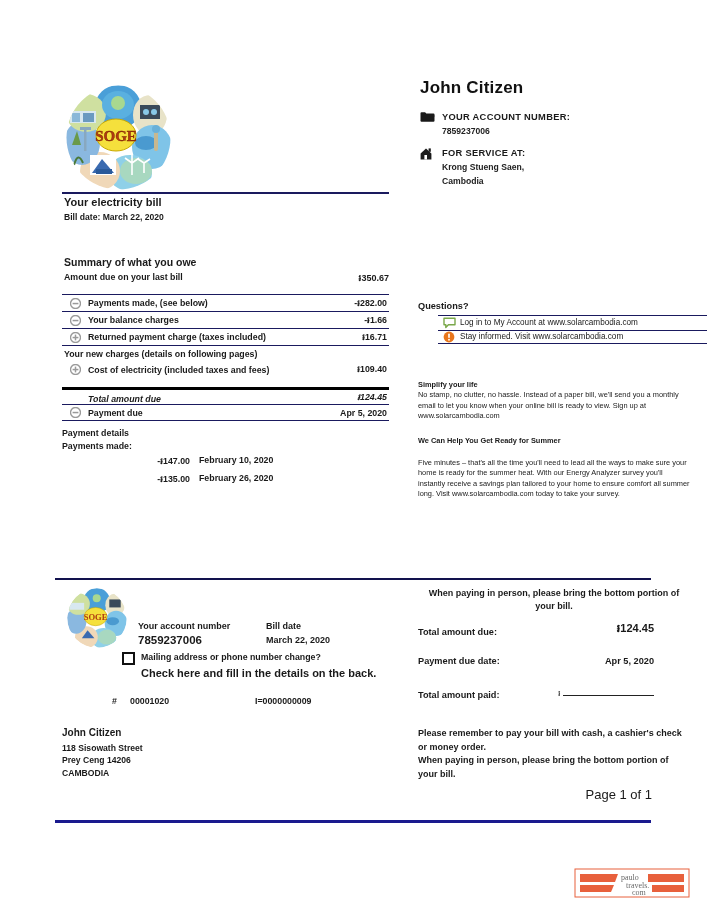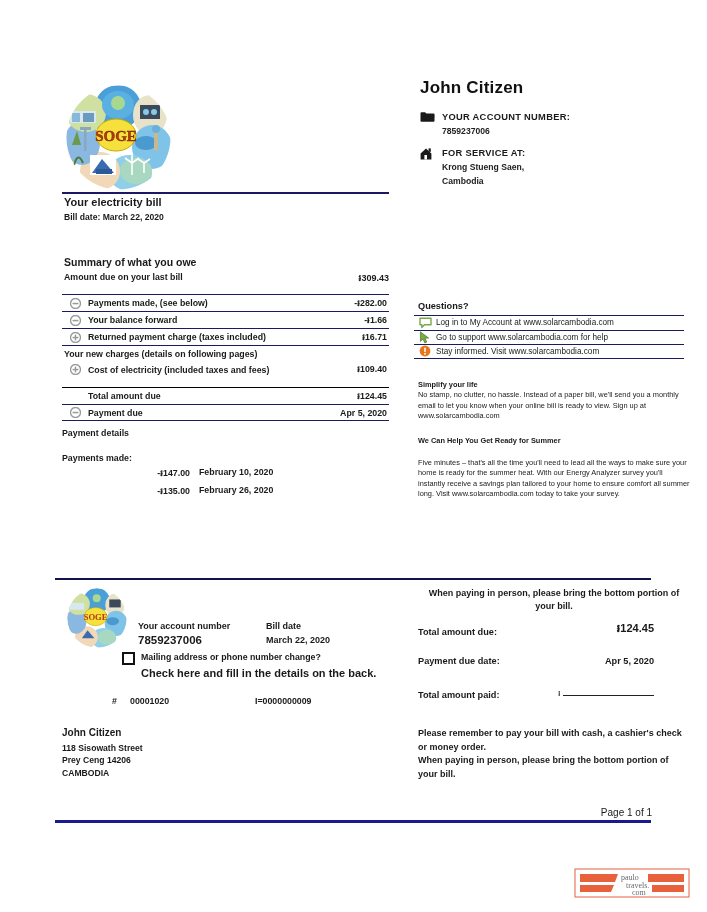--- a/index.html
+++ b/index.html
@@ -42,33 +42,33 @@
     border-top:1px solid #1a1a5e;
     font-size:8.8px; font-weight:bold;
   }
   .sum-row.last { border-bottom:1px solid #1a1a5e; }
   .sum-ico { width:26px; flex:0 0 26px; display:flex; align-items:center; justify-content:center; }
   .sum-ico svg { display:block; }
   .sum-lbl { flex:1 1 auto; }
   .sum-amt { flex:0 0 92px; text-align:right; padding-right:2px; }
   .sum-subhead { display:flex; align-items:center; height:16px; border-top:1px solid #1a1a5e; font-size:8.8px; font-weight:bold; padding-left:2px; }
   .sum-gap { height:9px; }
-  .sum-total { display:flex; align-items:center; height:17px; border-top:1px solid #000000; font-size:8.8px; font-weight:bold; }
+  .sum-total { display:flex; align-items:flex-end; height:17px; border-top:3px solid #000000; font-size:8.8px; font-weight:bold;font-style:italic; }
 
   
   .pay-det { position:absolute; left:62px; top:428px; width:330px; }
-  .pay-det h4 { font-size:8.8px; font-weight:bold; margin-bottom:15px; }
+  .pay-det h4 { font-size:8.8px; font-weight:bold; margin-bottom:3px; }
   .pay-made-lbl { font-size:8.8px; font-weight:bold; margin-bottom:4px; }
   .pay-line { display:flex; font-size:8.8px; font-weight:bold; margin-bottom:5px; }
   .pay-amt { width:137px; text-align:right; padding-right:9px; }
   .pay-date { }
 
   
   .q-title { position:absolute; left:418px; top:301px; font-size:9.2px; font-weight:bold; }
-  .q-table { position:absolute; left:414px; top:315px; width:270px; }
+  .q-table { position:absolute; left:438px; top:315px; width:270px; }
   .q-row { display:flex; align-items:center; height:14.5px; border-top:1px solid #1a1a5e; font-size:8.2px; }
   .q-row.last { border-bottom:1px solid #1a1a5e; }
   .q-ico { width:22px; flex:0 0 22px; display:flex; align-items:center; justify-content:center; }
   .q-ico svg { display:block; }
   .q-txt { flex:1 1 auto; }
 
   
   .info { position:absolute; left:418px; width:272px; font-size:7.4px; line-height:10.4px; color:#1a1a1a; }
   .info-h { font-weight:bold; }
   .i1 { top:380px; }
@@ -111,21 +111,21 @@
   .amt-lbl { flex:0 0 140px; font-size:9.2px; font-weight:bold; }
   .amt-val { flex:1 1 auto; text-align:right; font-size:11px; font-weight:bold; padding-right:36px; }
   .amt-val.small { font-size:9.2px; }
   .amt-blank { flex:1 1 auto; display:flex; align-items:baseline; }
   .amt-cur { font-size:8px; margin-right:2px; }
   .amt-line { flex:1 1 auto; border-bottom:1.2px solid #222; height:11px; margin-right:36px; }
 
   .stub-remind { position:absolute; left:418px; top:727px; width:272px; font-size:9px; font-weight:bold; line-height:13.5px; }
 
   
-  .page-num { position:absolute; left:560px; top:807px; width:92px; text-align:right; font-size:10px; }
+  .page-num { position:absolute; left:560px; top:787px; width:92px; text-align:right; font-size:13px; }
   .foot-bar { position:absolute; left:55px; top:820px; width:596px; height:3px; background:#1a1a8e; }
 
   
   .wm { position:absolute; left:574px; top:866px; width:116px; height:36px; }
 </style>
 </head>
 <body>
 
 <div class="page">
 
@@ -211,21 +211,21 @@
 
     </div>
   </div>
 
   <div class="bill-title-rule"></div>
   <div class="bill-title">Your electricity bill</div>
   <div class="bill-date">Bill date: March 22, 2020</div>
 
   <div class="sum-title">Summary of what you owe</div>
   <div class="sum-lastbill">Amount due on your last bill</div>
-  <div class="sum-lastbill-amt">៛309.43</div>
+  <div class="sum-lastbill-amt">៛350.67</div>
 
   <div class="sum-table">
 
     <div class="sum-row">
       <span class="sum-ico">
         <svg width="11" height="11" viewBox="0 0 11 11">
             <circle cx="5.5" cy="5.5" r="5" fill="#ffffff" stroke="#9a9a9a" stroke-width="1.4"></circle>
             <rect x="2.6" y="4.8" width="5.8" height="1.5" fill="#9a9a9a"></rect>
           </svg>
       </span>
@@ -233,21 +233,21 @@
       <span class="sum-amt">-៛282.00</span>
     </div>
 
     <div class="sum-row">
       <span class="sum-ico">
         <svg width="11" height="11" viewBox="0 0 11 11">
             <circle cx="5.5" cy="5.5" r="5" fill="#ffffff" stroke="#9a9a9a" stroke-width="1.4"></circle>
             <rect x="2.6" y="4.8" width="5.8" height="1.5" fill="#9a9a9a"></rect>
           </svg>
       </span>
-      <span class="sum-lbl">Your balance forward</span>
+      <span class="sum-lbl">Your balance charges</span>
       <span class="sum-amt">-៛1.66</span>
     </div>
 
     <div class="sum-row">
       <span class="sum-ico">
         <svg width="11" height="11" viewBox="0 0 11 11">
             <circle cx="5.5" cy="5.5" r="5" fill="#ffffff" stroke="#9a9a9a" stroke-width="1.4"></circle>
             <rect x="2.6" y="4.8" width="5.8" height="1.5" fill="#9a9a9a"></rect>
             <rect x="4.75" y="2.6" width="1.5" height="5.8" fill="#9a9a9a"></rect>
           </svg>
@@ -309,28 +309,20 @@
 
     <div class="q-row">
       <span class="q-ico">
         <svg width="13" height="12" viewBox="0 0 13 12">
           <path d="M1 1.2 h11 v6.6 h-6.6 l-2.6 2.8 v-2.8 h-1.8 z" fill="#ffffff" stroke="#7aa84a" stroke-width="1.4" stroke-linejoin="round"></path>
         </svg>
       </span>
       <span class="q-txt">Log in to My Account at www.solarcambodia.com</span>
     </div>
 
-    <div class="q-row">
-      <span class="q-ico">
-        <svg width="12" height="13" viewBox="0 0 12 13">
-          <path d="M1.4 0.8 L1.4 10.4 L4 8 L5.8 12 L7.8 11 L6 7.3 L9.6 7 z" fill="#7aa84a" stroke="#4a7a2a" stroke-width="0.7" stroke-linejoin="round"></path>
-        </svg>
-      </span>
-      <span class="q-txt">Go to support www.solarcambodia.com for help</span>
-    </div>
 
     <div class="q-row last">
       <span class="q-ico">
         <svg width="12" height="12" viewBox="0 0 12 12">
           <circle cx="6" cy="6" r="5.4" fill="#e8761c"></circle>
           <rect x="5.2" y="2.4" width="1.6" height="4.6" rx="0.8" fill="#ffffff"></rect>
           <circle cx="6" cy="8.8" r="0.95" fill="#ffffff"></circle>
         </svg>
       </span>
       <span class="q-txt">Stay informed. Visit www.solarcambodia.com</span>

